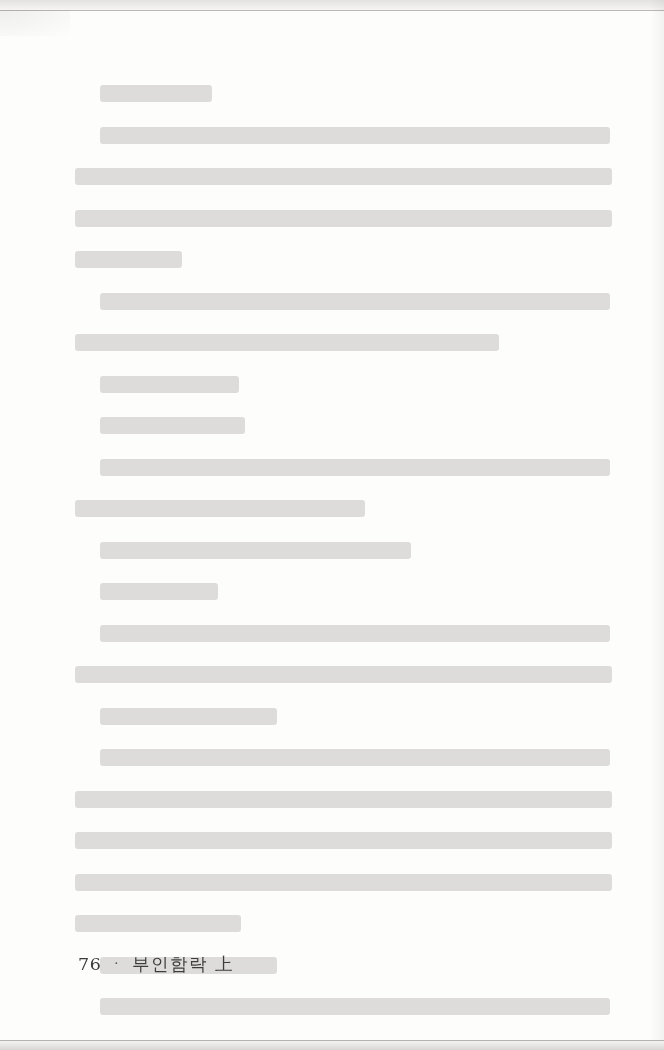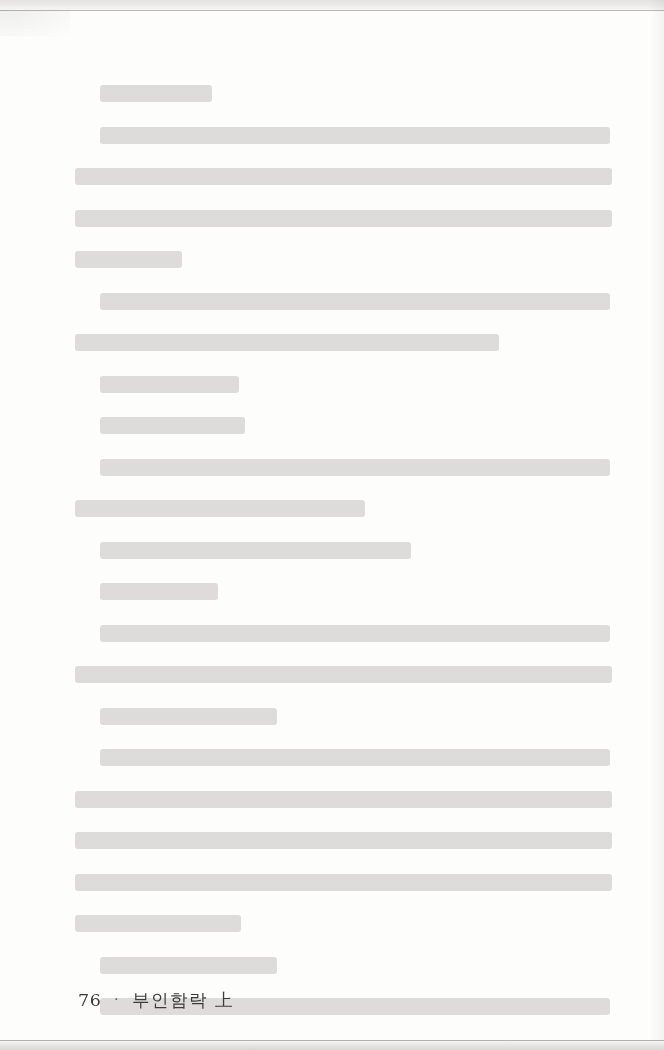--- a/index.html
+++ b/index.html
@@ -76,21 +76,20 @@
     font-size: 17.5px;
     letter-spacing: 0.5px;
   }
   .footer .dot {
     font-size: 13px;
     transform: translateY(-2px);
     color: #55544f;
   }
   .footer .title {
     letter-spacing: 1.5px;
-    margin-top: 36px;
   }
 </style>
 </head>
 <body>
 
 <div class="scan-page">
 
   <div class="scan-edge-top"></div>
   <div class="scan-smudge"></div>
   <div class="scan-shadow-right"></div>

